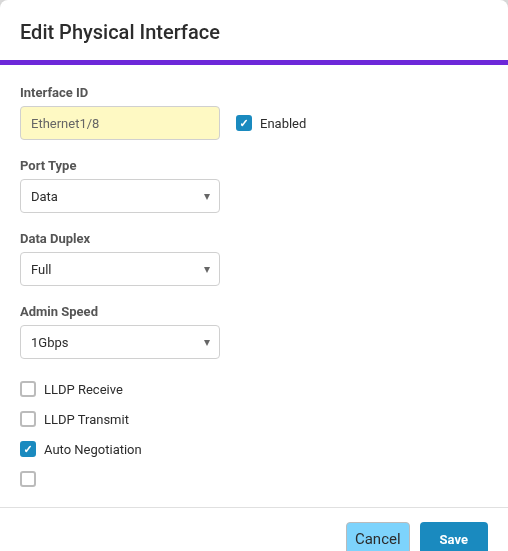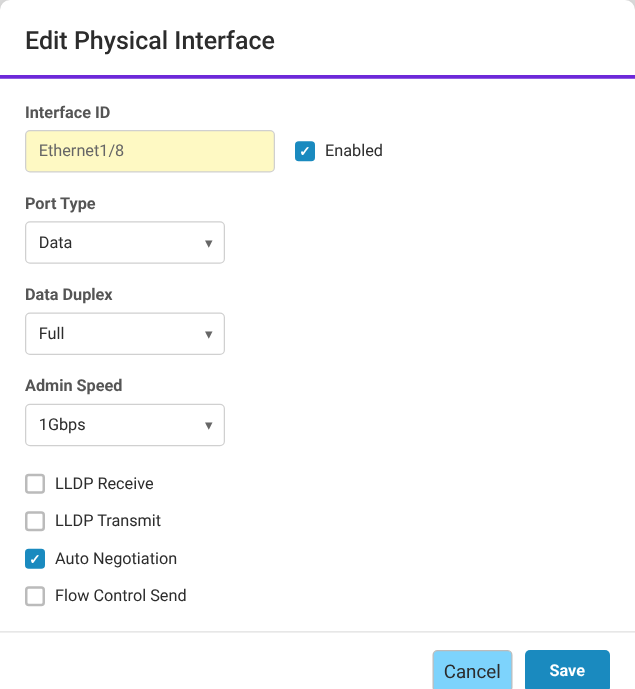--- a/index.html
+++ b/index.html
@@ -22,21 +22,21 @@
       border-radius: 8px;
       width: 508px;
       min-height: 551px;
       box-shadow: 0 4px 20px rgba(0,0,0,0.2);
       display: flex;
       flex-direction: column;
     }
 
     .dialog-header {
       padding: 20px 20px 16px 20px;
-      border-bottom: 3px solid #6d28d9;
+      border-bottom: 5px solid #6d28d9;
     }
 
     .dialog-title {
       font-size: 20px;
       font-weight: 500;
       color: #2c2c2c;
     }
 
     .dialog-body {
       padding: 20px 20px 20px 20px;
@@ -105,21 +105,21 @@
 
     .checkmark {
       color: white;
       font-size: 11px;
       font-weight: bold;
       line-height: 1;
     }
 
     .select-wrapper {
       position: relative;
-      width: 160px;
+      width: 200px;
     }
 
     .select-field {
       width: 100%;
       height: 34px;
       border: 1px solid #d0d0d0;
       border-radius: 4px;
       padding: 0 30px 0 10px;
       font-size: 13px;
       color: #2c2c2c;
@@ -251,21 +251,20 @@
 
       <label class="checkbox-label">
         <div class="checkbox-custom">
           <span class="checkmark">✓</span>
         </div>
         <span>Auto Negotiation</span>
       </label>
 
       <label class="checkbox-label">
         <div class="checkbox-custom unchecked"></div>
-        <span>Flow Control Send</span>
       </label>
 
     </div>
 
   </div>
 
   <div class="dialog-footer">
     <button class="btn-cancel">Cancel</button>
     <button class="btn-save">Save</button>
   </div>

